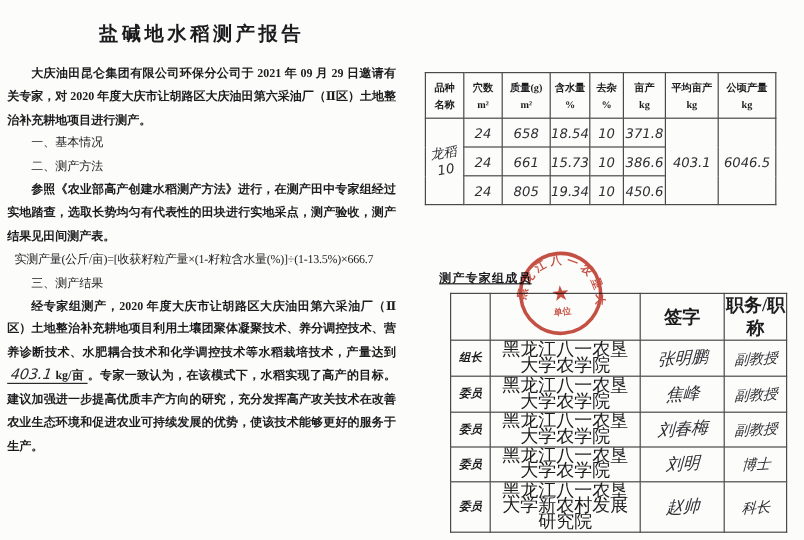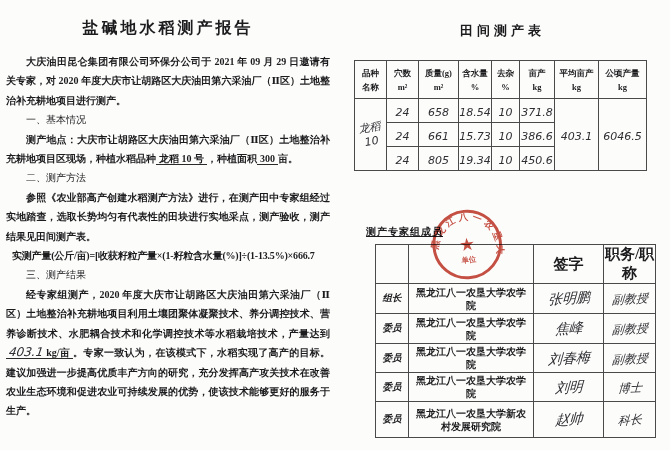--- a/index.html
+++ b/index.html
@@ -14,21 +14,21 @@
   .left-page { position:absolute; left:6px; top:6px; width:324px; }
   .report-title {
     text-align:center; font-size:16px; font-weight:700;
     letter-spacing:3px; margin:12px 0 13px 0;
   }
   .para {
     font-size:10px; line-height:19.4px; font-weight:600;
     text-align:justify; text-indent:2em;
   }
   .heading { font-weight:400; }
-  .formula { text-indent:0.6em; font-weight:700; letter-spacing:-0.2px; }
+  .formula { text-indent:0.6em; font-weight:400; letter-spacing:-0.2px; }
   .fill {
     font-weight:700; border-bottom:1px solid #2a2a2a;
     padding:0 3px; text-indent:0; display:inline;
   }
   .hand {
     font-family:"DejaVu Sans","Liberation Sans",sans-serif;
     font-style:italic; font-weight:400; color:#2e2e33;
   }
   .hand-inline { display:inline-block; transform:skewX(-8deg); font-size:12px; line-height:10px; }
 
@@ -49,56 +49,54 @@
   .ftable .hand { font-size:11px; }
   .variety-hand { display:inline-block; transform:rotate(-9deg); font-size:11px; }
 
   .experts-label { position:absolute; left:31px; top:225px; font-size:10px; font-weight:700; letter-spacing:1px;text-decoration:underline; }
   .etable { position:absolute; left:40px; top:244px; }
   .etable th, .etable td {
     border:1.2px solid #4a4a4a; text-align:center; vertical-align:middle; overflow:hidden;
   }
   .etable th { font-size:15px; font-weight:700; height:30px; }
   .etable .role  { font-size:9.5px; font-weight:700;font-style:italic; }
-  .etable .org   { font-size:10px; font-weight:700; line-height:13px; padding:1px 3px; }
+  .etable .org   { font-size:15px; font-weight:400; line-height:13px; padding:1px 3px; }
   .etable .sign .hand  { font-size:14px; display:inline-block; transform:rotate(-4deg) skewX(-6deg); }
   .etable .title .hand { font-size:12px; display:inline-block; transform:rotate(-3deg) skewX(-6deg); }
 
   .seal {
     position:absolute; left:95px; top:206px; width:74px; height:74px;
     transform:rotate(-6deg); opacity:0.88; mix-blend-mode:multiply;
     pointer-events:none;
   }
 </style>
 </head>
 <body>
 
 <div class="left-page">
   <div class="report-title">盐碱地水稻测产报告</div>
 
   <p class="para">大庆油田昆仑集团有限公司环保分公司于 2021 年 09 月 29 日邀请有关专家，对 2020 年度大庆市让胡路区大庆油田第六采油厂（Ⅱ区）土地整治补充耕地项目进行测产。</p>
 
   <p class="para heading">一、基本情况</p>
 
-  <p class="para"><span>测产地点：大庆市让胡路区大庆油田第六采油厂（Ⅱ区）土地整治补充耕地项目区现场，种植水稻品种</span><span class="fill">龙稻 10 号</span><span>，种植面积</span><span class="fill">300</span><span>亩。</span></p>
 
 
   <p class="para heading">二、测产方法</p>
 
   <p class="para">参照《农业部高产创建水稻测产方法》进行，在测产田中专家组经过实地踏查，选取长势均匀有代表性的田块进行实地采点，测产验收，测产结果见田间测产表。</p>
 
   <p class="para formula">实测产量(公斤/亩)=[收获籽粒产量×(1-籽粒含水量(%)]÷(1-13.5%)×666.7</p>
 
   <p class="para heading">三、测产结果</p>
 
   <p class="para"><span>经专家组测产，2020 年度大庆市让胡路区大庆油田第六采油厂（Ⅱ区）土地整治补充耕地项目利用土壤团聚体凝聚技术、养分调控技术、营养诊断技术、水肥耦合技术和化学调控技术等水稻栽培技术，产量达到</span><span class="fill"><span class="hand hand-inline">403.1</span> <span>kg/亩</span></span><span>。专家一致认为，在该模式下，水稻实现了高产的目标。建议加强进一步提高优质丰产方向的研究，充分发挥高产攻关技术在改善农业生态环境和促进农业可持续发展的优势，使该技术能够更好的服务于生产。</span></p>
 </div>
 
 <div class="right-page">
-  <div class="ft-title">田间测产表</div>
 
   <table class="ftable">
     <colgroup>
       <col style="width:32px">
         <col style="width:32px">
         <col style="width:40px">
         <col style="width:33px">
       <col style="width:28px">
         <col style="width:35px">
         <col style="width:44px">

